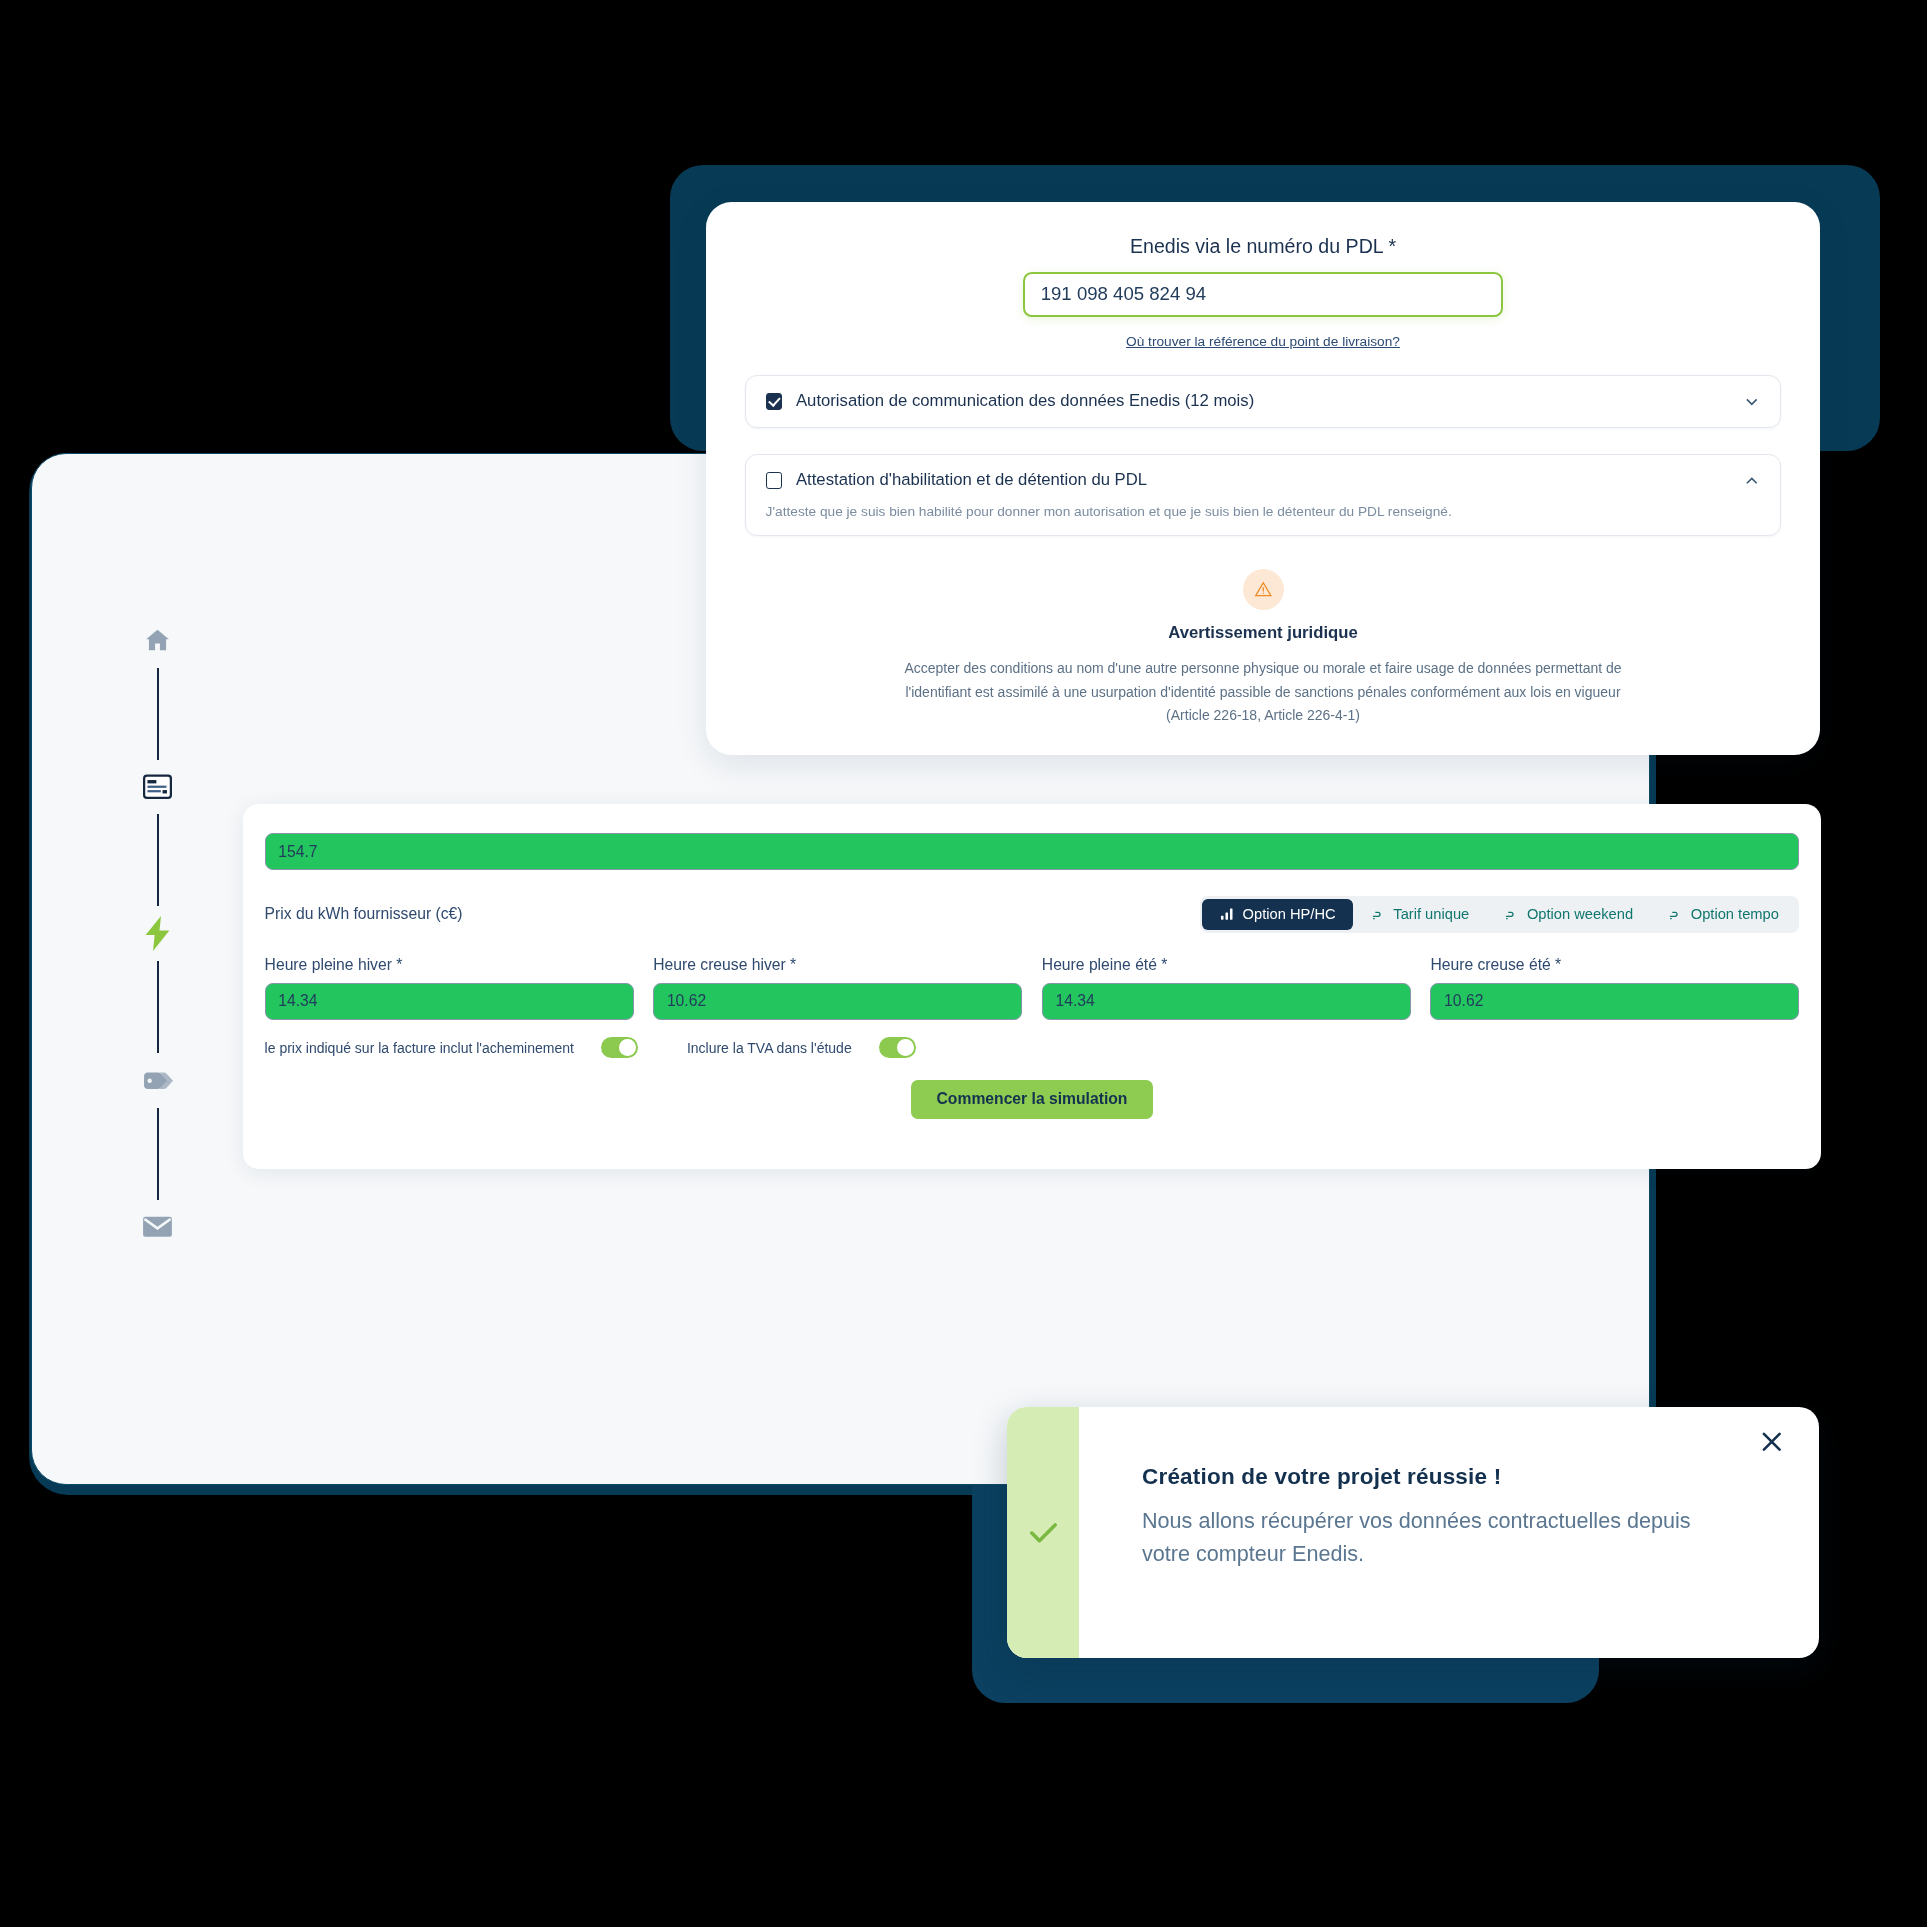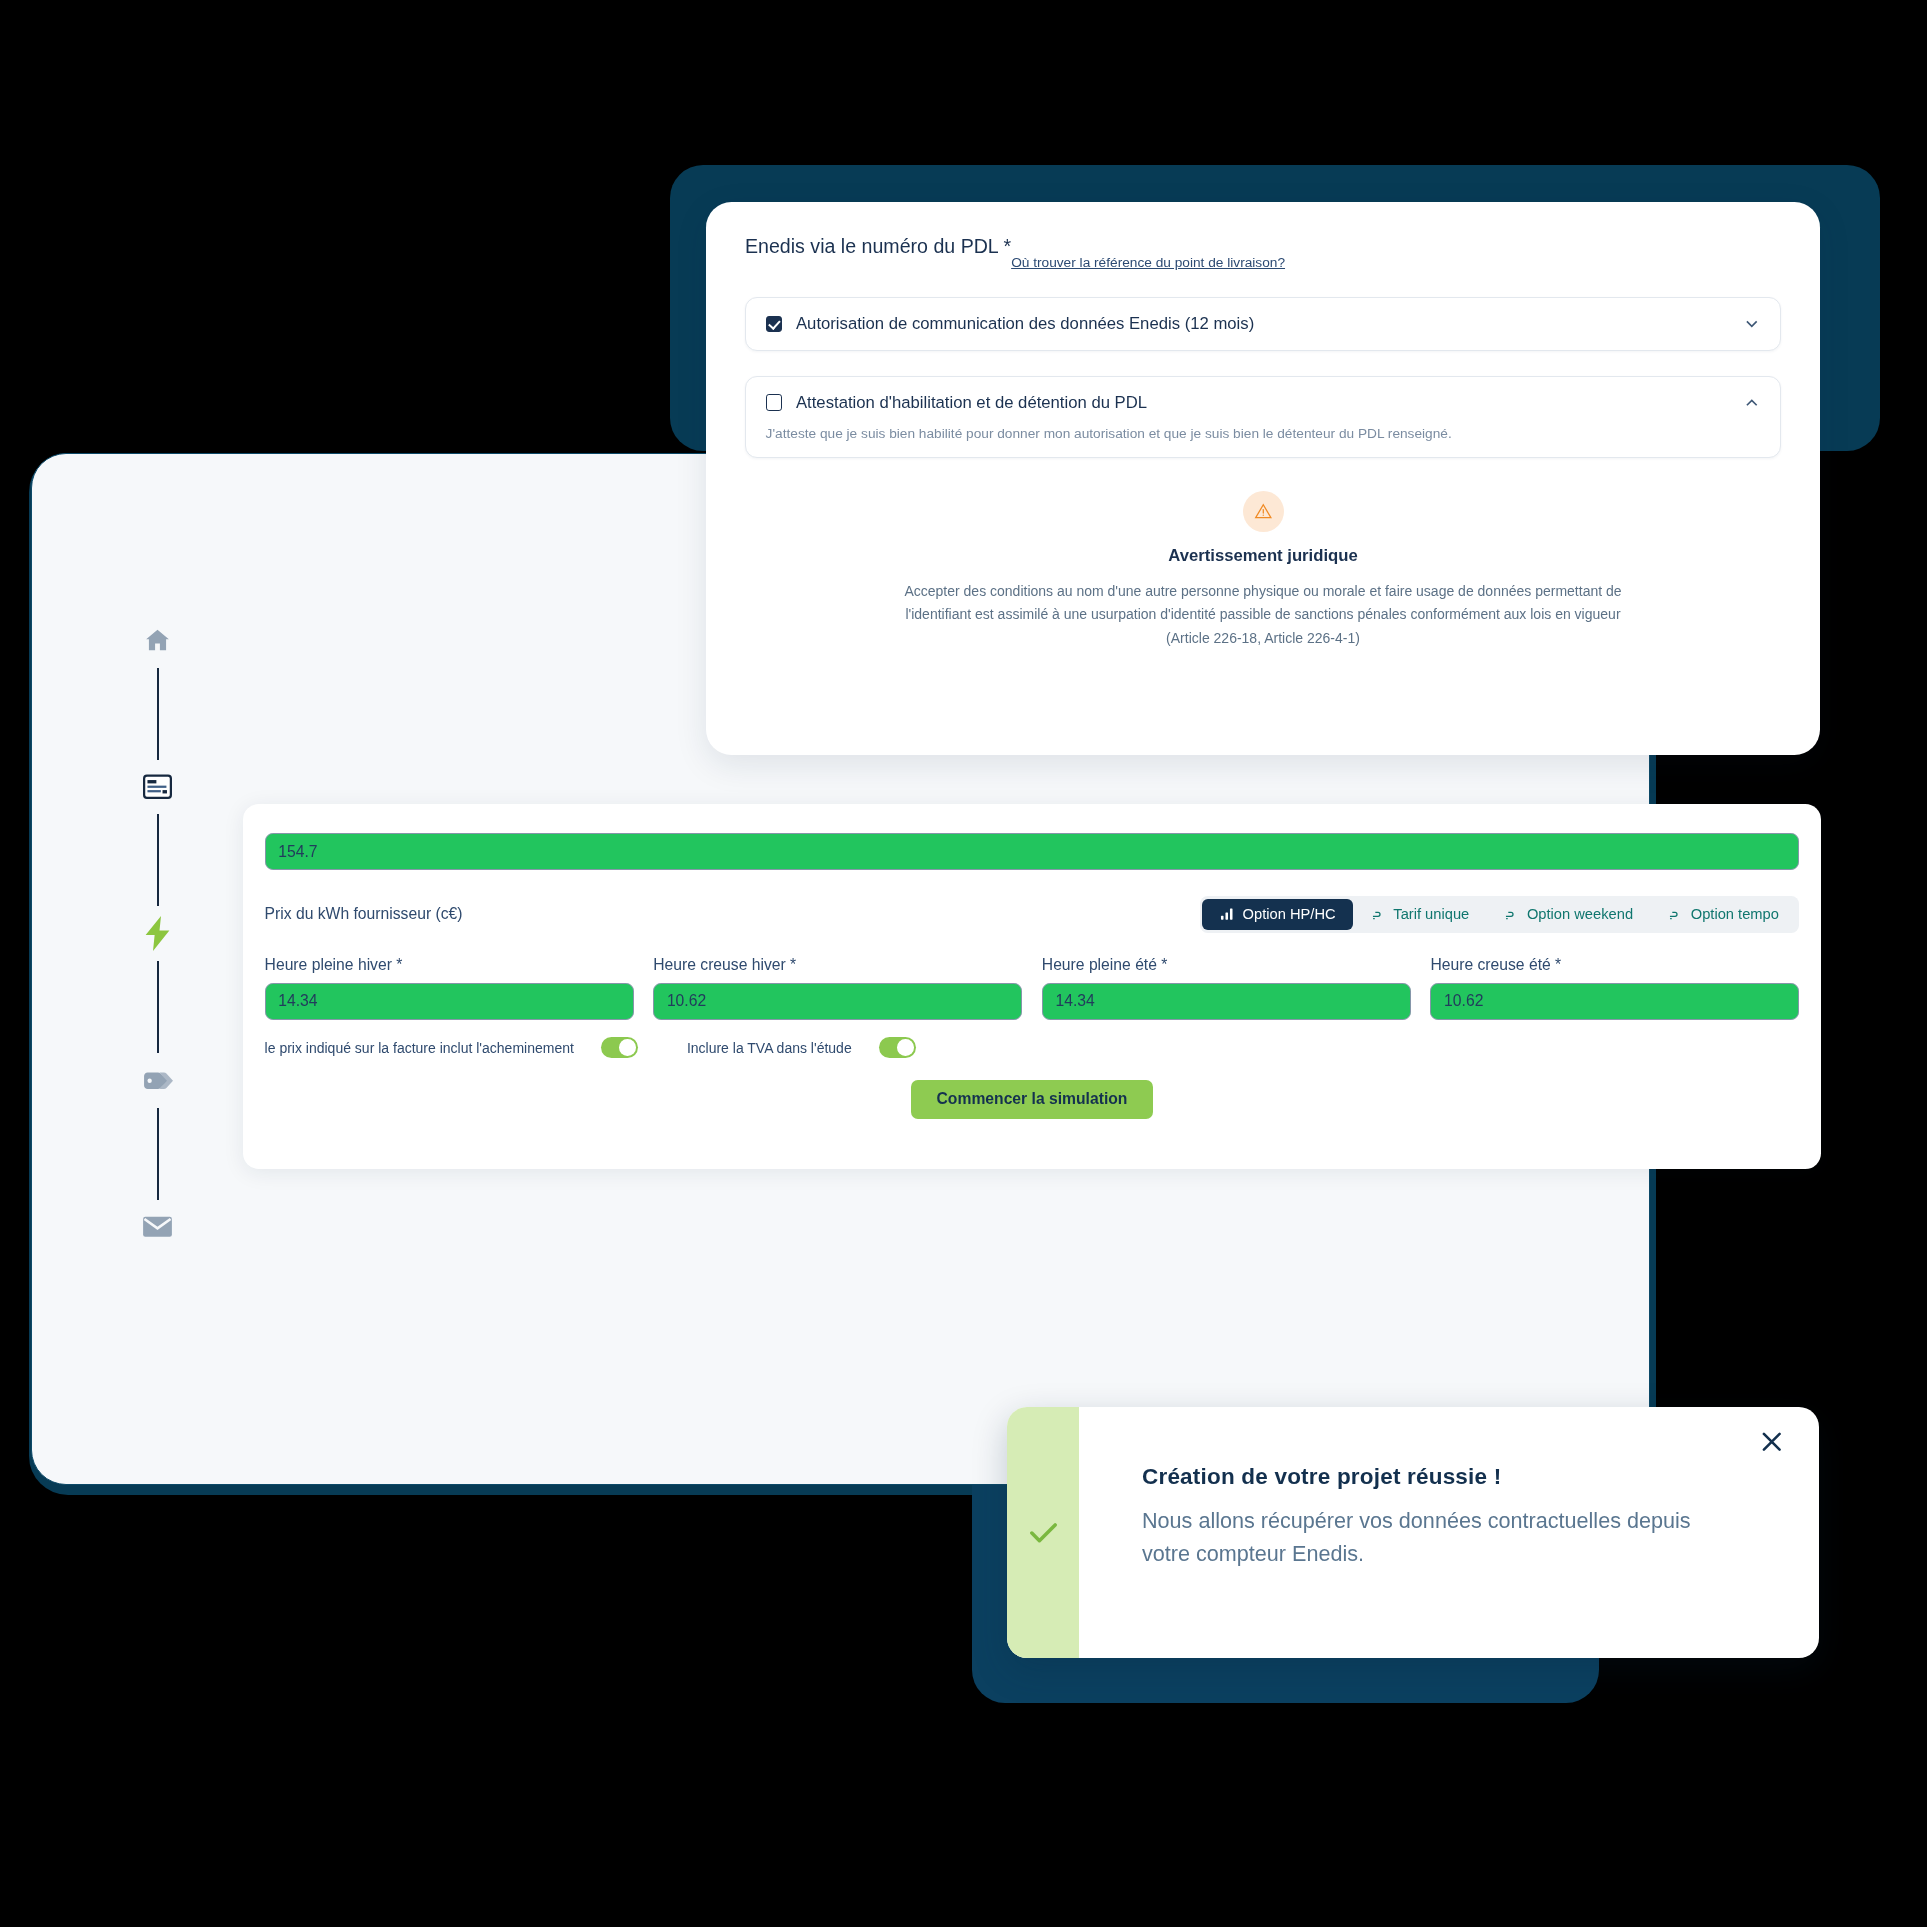--- a/index.html
+++ b/index.html
@@ -100,21 +100,21 @@
     height: 553px;
     background: #ffffff;
     border-radius: 25.5px;
     box-shadow: 0 9.8px 33px rgba(16,42,67,0.10);
     padding: 33px 39px 0 39px;
   }
 
   .pdl-block {
     width: 100%;
     display: flex;
-    flex-direction: row;
+    flex-direction: column;
     align-items: center;
   }
   .pdl-label {
     font-size: 19.6px;
     color: #1b3150;
     margin-bottom: 13.7px;
   }
   .pdl-input {
     width: 480px;
     height: 45px;
@@ -442,20 +442,21 @@
         </svg>
       </div>
 
     </div>
   </div>
 
   <div class="top-card">
 
     <div class="pdl-block">
       <div class="pdl-label">Enedis via le numéro du PDL *</div>
+      <input class="pdl-input" type="text" value="191 098 405 824 94" style="">
       <div class="pdl-help">Où trouver la référence du point de livraison?</div>
     </div>
 
     <div class="collapse-row">
       <div class="collapse-head">
         <span class="cb checked"></span>
         <span class="collapse-title">Autorisation de communication des données Enedis (12 mois)</span>
         <span class="chev">
           <svg width="17.6" height="17.6" viewBox="0 0 18 18" fill="none" stroke="currentColor" stroke-width="1.7">
             <path d="M4 6.5 9 11.5 14 6.5"></path>

